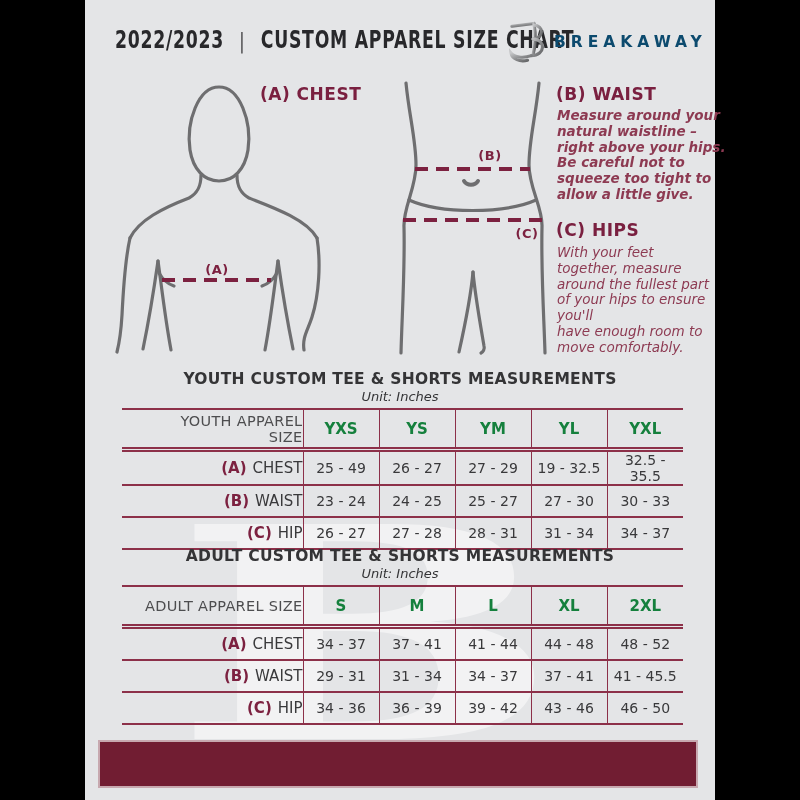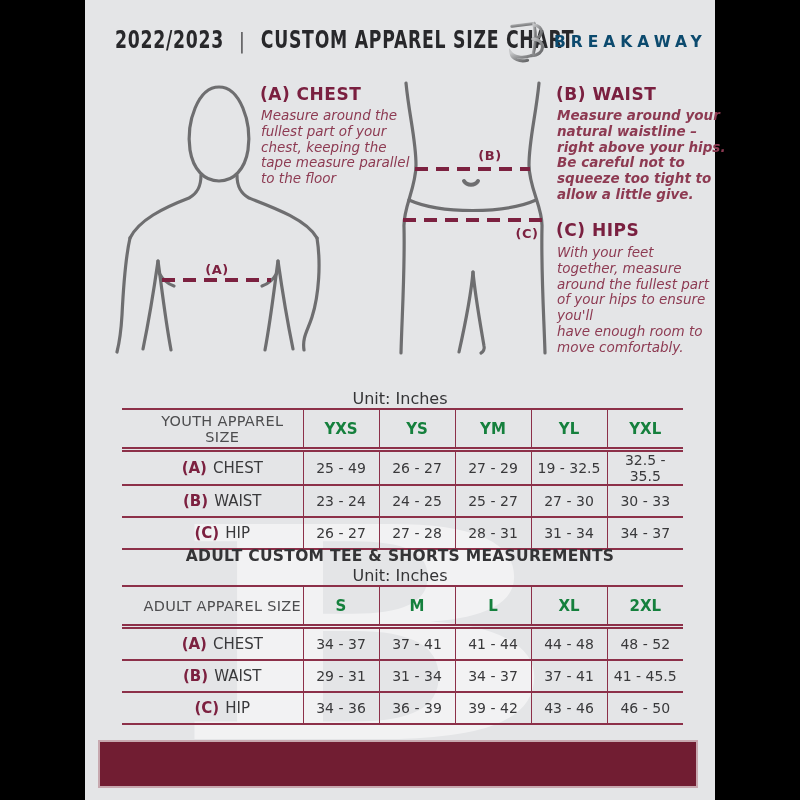--- a/index.html
+++ b/index.html
@@ -31,35 +31,35 @@
   .guide-h{position:absolute;font-weight:bold;font-size:17px;letter-spacing:0.5px;color:#7a2040;}
   .guide-p{position:absolute;font-style:italic;font-size:13.5px;line-height:1.17;
            color:#8d3a52;white-space:pre-line;}
   .chest-h{left:175px;top:84px;}  .chest-p{left:176px;top:108px;width:170px;}
   .waist-h{left:471px;top:84px;}  .waist-p{left:472px;top:108px;width:170px;font-weight:bold;}
   .hips-h{left:471px;top:220px;}  .hips-p{left:472px;top:245px;width:175px;}
 
   
   .tbl-title{position:absolute;left:0;width:100%;text-align:center;font-weight:bold;
              font-size:15.5px;letter-spacing:0.3px;color:#343436;}
-  .tbl-unit{position:absolute;left:0;width:100%;text-align:center;
-            font-size:16px;color:#343436;}
+  .tbl-unit{position:absolute;left:0;width:100%;text-align:center;font-style:italic;
+            font-size:13px;color:#343436;}
   .t1{top:370px;} .t1u{top:389px;}
   .t2{top:547px;} .t2u{top:566px;}
   .size-table{position:absolute;left:37px;width:561px;border-collapse:collapse;
               table-layout:fixed;color:#39393b;
               border-top:2px solid #8c3049;border-bottom:2px solid #8c3049;}
   .size-table.youth{top:408px;} .size-table.adult{top:585px;}
   .size-table col.label-col{width:181px;}
   .size-table th,.size-table td{padding:0;}
   .size-table th+th,.size-table td+td{border-left:1.6px solid #8c3049;}
   .size-table thead th{border-bottom:5px double #8c3049;height:37px;}
   .size-table tbody td{height:30px;border-bottom:2px solid #8c3049;font-size:14px;text-align:center;}
   .size-table tbody tr:last-child td{border-bottom:none;}
-  .size-table .rowlabel{text-align:center;padding-left:20px;font-size:15px;}
+  .size-table .rowlabel{text-align:right;padding-left:20px;font-size:15px;}
   .size-table thead .rowlabel{font-weight:400;color:#4d4d4f;font-size:14.5px;letter-spacing:0.3px;}
   .size-table thead th.size{font-weight:bold;font-size:15px;color:#15803d;}
   .key{color:#7c2140;font-weight:bold;margin-right:6px;}
 
   
   .footer-bar{position:absolute;left:13px;top:740px;width:600px;height:48px;
               background:#711d32;border:2px solid #c7a8af;box-sizing:border-box;}
 
   .marker{font-family:"DejaVu Sans",sans-serif;font-weight:bold;font-size:13px;
           fill:#7c2140;letter-spacing:0.5px;}
@@ -126,41 +126,37 @@
         <path d="M78,192 C76,215 70,245 64,272"></path>
         <path d="M78,192 C80,215 86,248 89,266 C90,269 88,272 86,273"></path>
       </g>
       <line x1="20" y1="89" x2="135" y2="89" stroke="#7c2140" stroke-width="4" stroke-dasharray="13 8"></line>
       <line x1="8" y1="140" x2="147" y2="140" stroke="#7c2140" stroke-width="4" stroke-dasharray="13 8"></line>
       <text class="marker" x="95" y="80" text-anchor="middle">(B)</text>
       <text class="marker" x="132" y="158" text-anchor="middle">(C)</text>
     </svg>
 
     <div class="guide-h chest-h">(A) CHEST</div>
-    <div class="guide-p chest-p">Measure around the
-fullest part of your
-chest, keeping the
-tape measure parallel
-to the floor</div>
     <div class="guide-h waist-h">(B) WAIST</div>
     <div class="guide-p waist-p">Measure around your
 natural waistline –
 right above your hips.
 Be careful not to
 squeeze too tight to
 allow a little give.</div>
     <div class="guide-h hips-h">(C) HIPS</div>
     <div class="guide-p hips-p">With your feet
 together, measure
 around the fullest part
 of your hips to ensure
 you'll
 have enough room to
 move comfortably.</div>
 
+    <div class="tbl-title t1">YOUTH CUSTOM TEE &amp; SHORTS MEASUREMENTS</div>
     <div class="tbl-unit t1u">Unit: Inches</div>
     <table class="size-table youth">
       <colgroup>
           <col class="label-col">
           <col>
           <col>
           <col>
           <col>
           <col>
         </colgroup>

